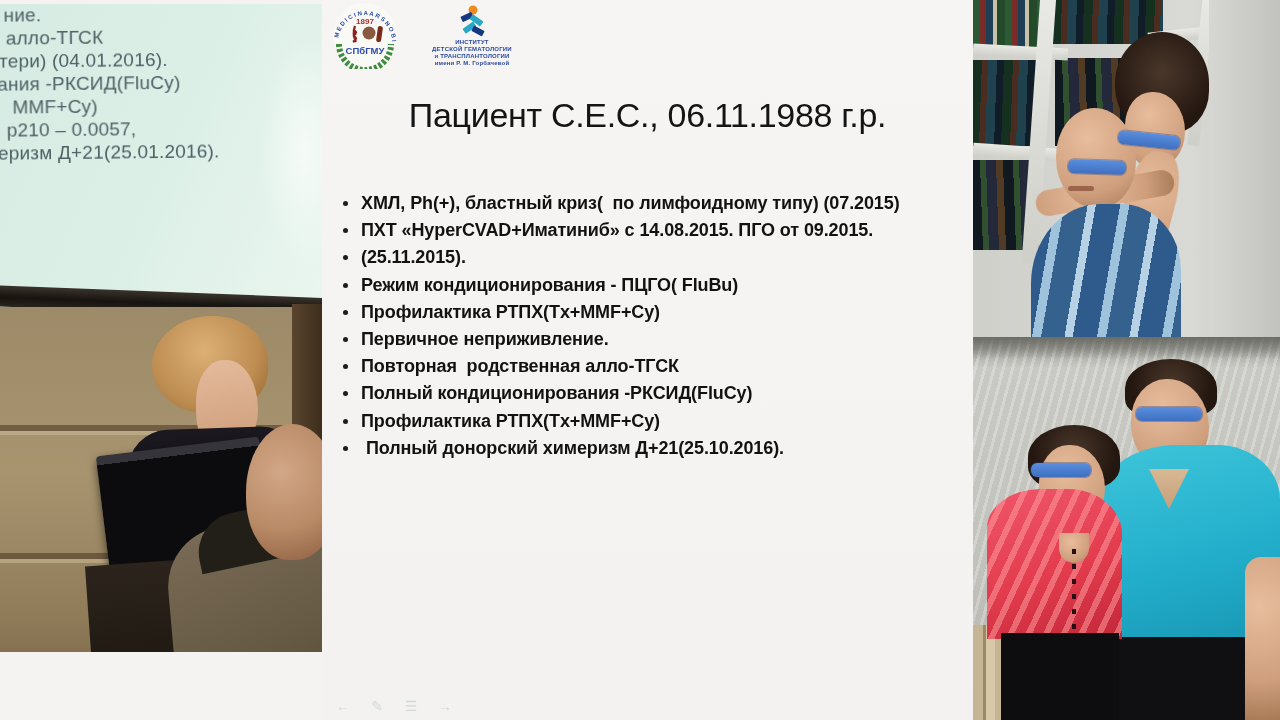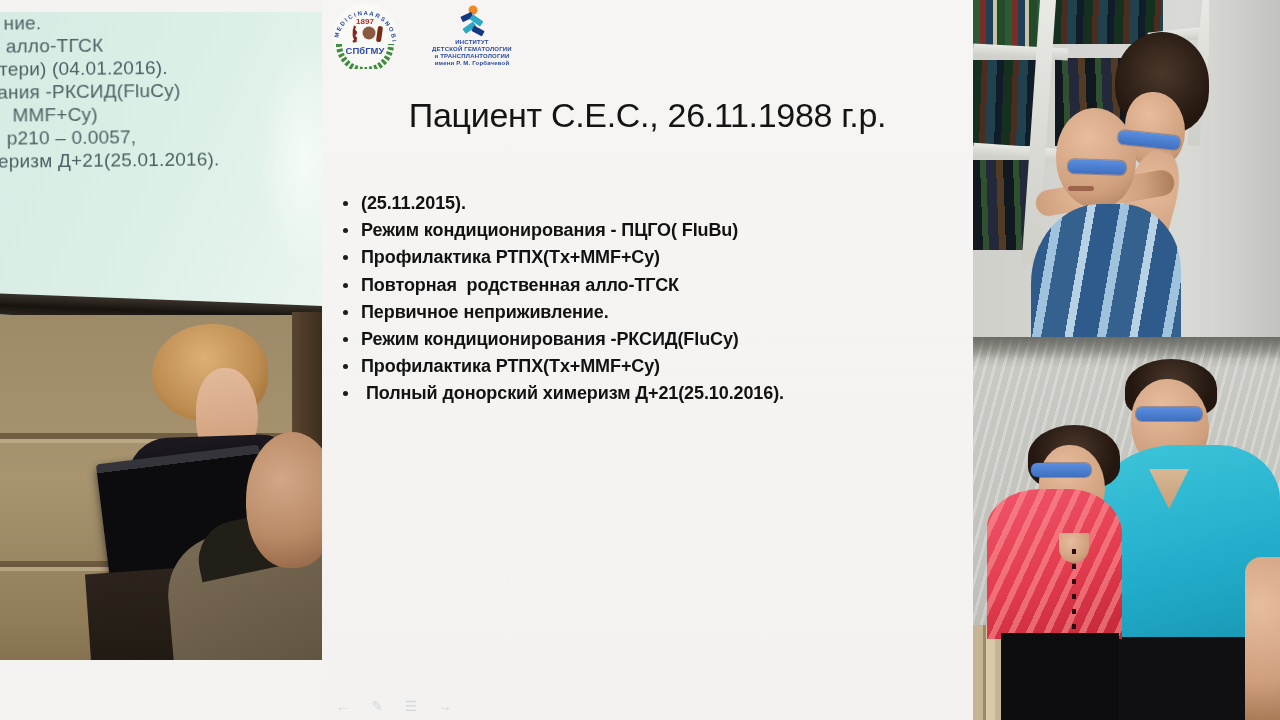--- a/index.html
+++ b/index.html
@@ -1,21 +1,21 @@
 <!DOCTYPE html>
 <html><head>
 <meta charset="utf-8">
 <style>
   html,body{margin:0;padding:0;background:#000;}
   *{box-sizing:border-box;}
   .stage{position:relative;width:1280px;height:720px;overflow:hidden;
          font-family:"Liberation Sans",sans-serif;background:#f4f3f1;}
 
   
-  .video{position:absolute;left:0;top:12px;width:322px;height:648px;overflow:hidden;background:#20180f;}
+  .video{position:absolute;left:0;top:4px;width:322px;height:648px;overflow:hidden;background:#20180f;}
   .v-screen{position:absolute;left:-6px;top:-6px;width:336px;height:312px;
             background:linear-gradient(115deg,#d6ebe3 0%,#ddf0e8 55%,#eaf6ef 100%);
             transform:rotate(-0.6deg);}
   .v-screen-glow{position:absolute;right:-20px;top:40px;width:90px;height:230px;background:radial-gradient(closest-side,#f6fbf7,rgba(246,251,247,0));}
   .screen-lines{position:absolute;left:2px;top:4px;width:330px;font-size:19px;line-height:23px;
                 color:rgba(57,77,82,.88);letter-spacing:.2px;white-space:pre;filter:blur(.4px);}
   .screen-line:nth-child(1){padding-left:9px;}
   .screen-line:nth-child(2){padding-left:11px;}
   .screen-line:nth-child(3){padding-left:4px;}
   .screen-line:nth-child(4){padding-left:2px;}
@@ -144,29 +144,31 @@
         <rect x="17" y="23" width="12" height="6" rx="1" transform="rotate(28 23 26)" fill="#16387f"></rect>
       </svg>
       <div>
           <div class="logo-inst-line">ИНСТИТУТ</div>
           <div class="logo-inst-line">ДЕТСКОЙ ГЕМАТОЛОГИИ</div>
           <div class="logo-inst-line">и ТРАНСПЛАНТОЛОГИИ</div>
           <div class="logo-inst-line">имени Р. М. Горбачевой</div>
         </div>
     </div>
 
-    <h1 class="slide-title">Пациент С.Е.С., 26.11.1988 г.р.</h1>
+    <h1 class="slide-title">Пациент С.Е.С., 06.11.1988 г.р.</h1>
 
     <ul class="bullets">
+        <li>ХМЛ, Ph(+), бластный криз(  по лимфоидному типу) (07.2015)</li>
+        <li>ПХТ «HyperCVAD+Иматиниб» с 14.08.2015. ПГО от 09.2015.</li>
         <li>(25.11.2015).</li>
         <li>Режим кондиционирования - ПЦГО( FluBu)</li>
         <li>Профилактика РТПХ(Tx+MMF+Cy)</li>
+        <li>Первичное неприживление.</li>
         <li>Повторная  родственная алло-ТГСК</li>
-        <li>Первичное неприживление.</li>
-        <li>Режим кондиционирования -РКСИД(FluCy)</li>
+        <li>Полный кондиционирования -РКСИД(FluCy)</li>
         <li>Профилактика РТПХ(Tx+MMF+Cy)</li>
         <li> Полный донорский химеризм Д+21(25.10.2016).</li>
       </ul>
 
     <div class="ppt-toolbar">
         <span class="ppt-tool">←</span>
         <span class="ppt-tool">✎</span>
         <span class="ppt-tool">☰</span>
         <span class="ppt-tool">→</span>
       </div>

